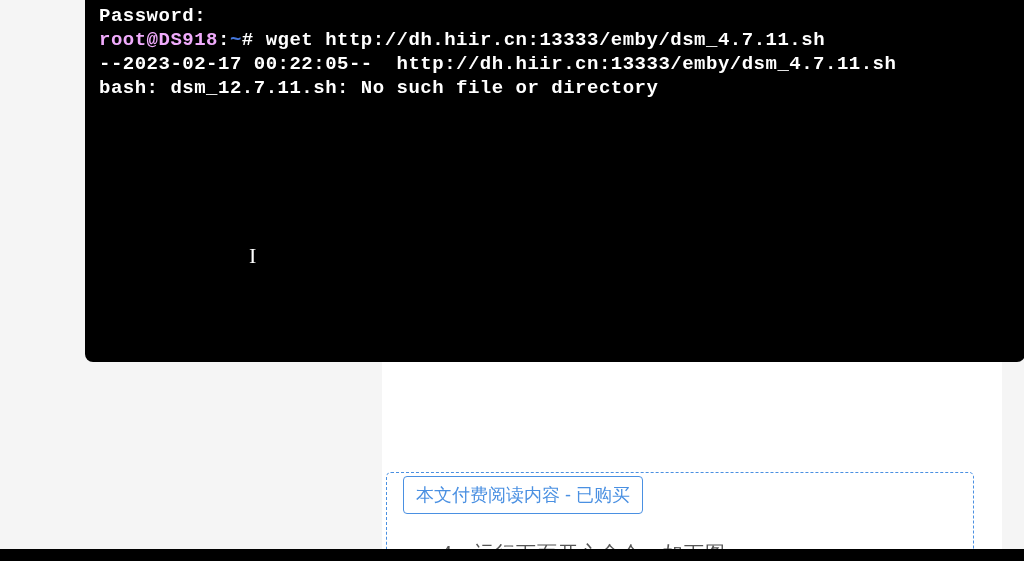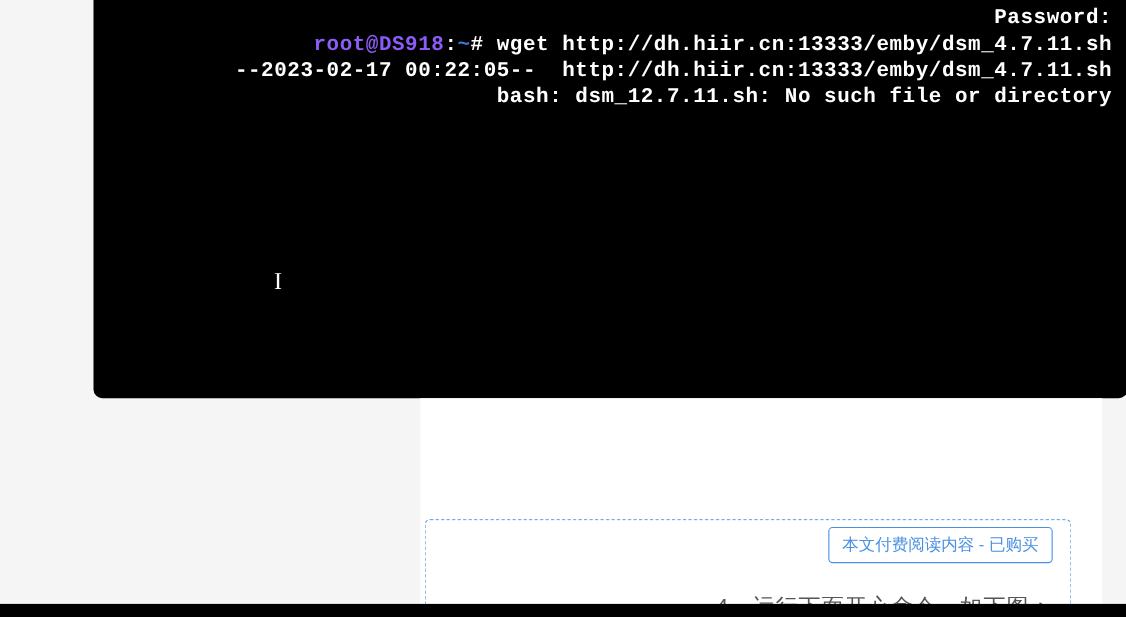--- a/index.html
+++ b/index.html
@@ -1,19 +1,18 @@
 <!DOCTYPE html>
 <html><head>
   <meta charset="utf-8">
   <style>
     * {
       margin: 0;
       padding: 0;
       box-sizing: border-box;
-      text-align: right;
     }
     body {
       width: 1024px;
       height: 561px;
       background: #f5f5f5;
       position: relative;
       overflow: hidden;
       font-family: sans-serif;
     }
     .terminal {
@@ -30,21 +29,21 @@
       line-height: 24px;
       color: #ffffff;
       overflow: hidden;
     }
     .terminal .line {
       white-space: pre;
       font-weight: bold;
       letter-spacing: 0.5px;
     }
     .prompt-user {
-      color: #8b5cf6;
+      color: #f0abfc;
     }
     .prompt-path {
       color: #4477dd;
     }
     .cursor {
       display: inline-block;
       width: 11px;
       height: 20px;
       background: #22ee22;
       vertical-align: text-bottom;
@@ -74,21 +73,21 @@
       border: 1px dashed #4a90e2;
       border-radius: 5px;
       padding: 14px 16px 40px 16px;
     }
     .purchase-label {
       display: inline-block;
       padding: 6px 12px;
       border: 1px solid #4a90e2;
       border-radius: 4px;
       color: #4a90e2;
-      font-size: 15px;
+      font-size: 18px;
       background: #ffffff;
       margin-top: -28px;
       position: relative;
     }
     .article-text {
       margin-top: 26px;
       margin-left: 38px;
       color: #555555;
       font-size: 20px;
       letter-spacing: 1px;

